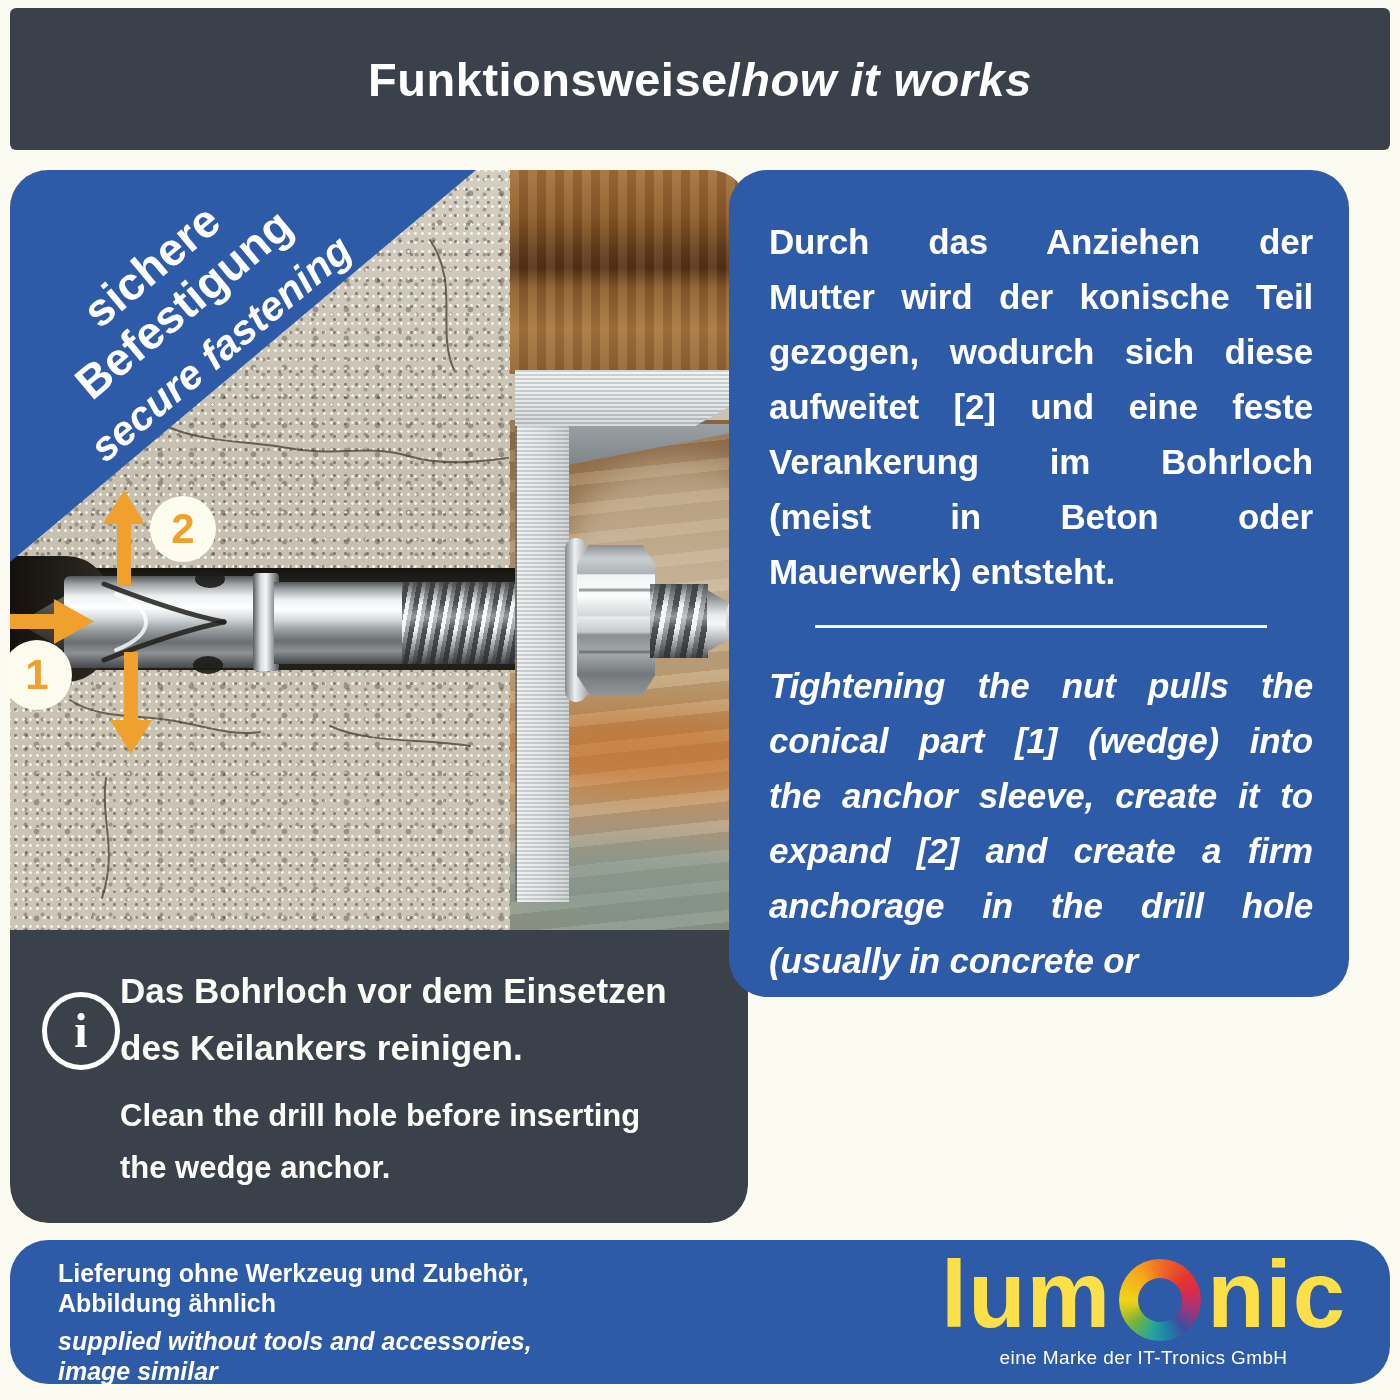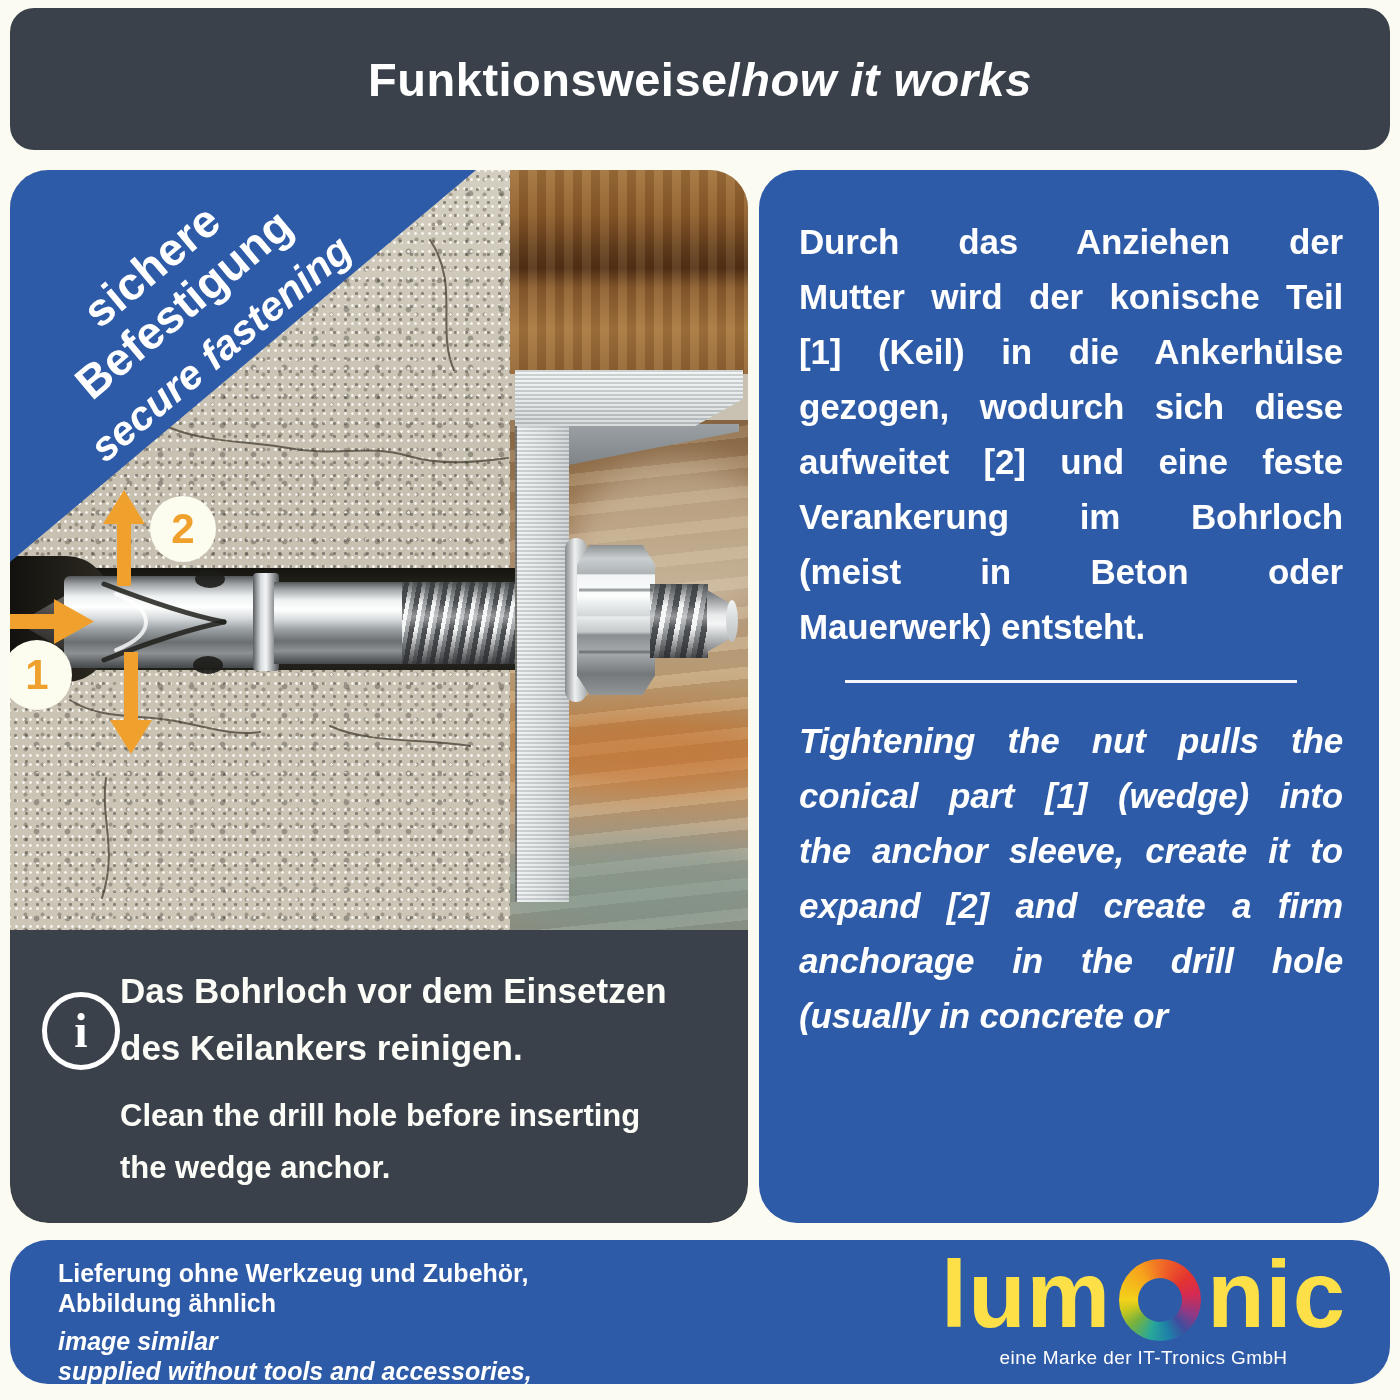--- a/index.html
+++ b/index.html
@@ -6,21 +6,21 @@
   body{
     width:1400px;height:1400px;position:relative;overflow:hidden;
     background:#fbfbf2;
     font-family:"Liberation Sans", sans-serif;
     -webkit-font-smoothing:antialiased;
   }
   .abs{position:absolute;}
 
   
   .header{
-    left:10px;top:8px;width:1380px;height:142px;border-radius:24px;
+    left:10px;top:8px;width:1380px;height:142px;border-radius:6px;
     background:#3a414b;display:flex;align-items:center;justify-content:center;
   }
   .header .title{color:#ffffff;font-size:47px;font-weight:bold;letter-spacing:.5px;}
   .header .title .it{font-style:italic;}
 
   
   .photo{
     left:10px;top:170px;width:738px;height:1053px;border-radius:38px;
     overflow:hidden;background:#c9c2b3;
   }
@@ -173,21 +173,21 @@
     display:flex;align-items:center;justify-content:center;
     font-family:"Liberation Serif",serif;font-weight:bold;font-size:48px;line-height:1;
   }
   .info-text{position:absolute;left:110px;top:32px;color:#fdfdf8;}
   .info-de .ln{font-size:35px;font-weight:bold;line-height:57px;white-space:nowrap;}
   .info-en{margin-top:14px;}
   .info-en .ln{font-size:31px;font-weight:600;line-height:52px;white-space:nowrap;}
 
   
   .explain{
-    left:759px;top:170px;width:620px;height:1053px;border-radius:38px;
+    left:729px;top:170px;width:620px;height:827px;border-radius:38px;
     background:#2e5ba8;color:#ffffff;overflow:hidden;
     padding:44px 36px 4px 40px;box-sizing:border-box;
   }
   .jlines .ln{
     font-size:35px;line-height:55px;font-weight:600;letter-spacing:-.2px;
     text-align:justify;text-align-last:justify;white-space:nowrap;
   }
   .jlines .ln:last-child{text-align-last:left;}
   .explain-en .ln{font-style:italic;}
   .divider{width:452px;height:3px;background:rgba(255,255,255,.95);margin:26px auto 30px auto;}
@@ -307,21 +307,20 @@
           <div class="ln">the wedge anchor.</div>
         </div>
     </div>
   </div>
 </div>
 
 <div class="abs explain">
   <div class="jlines explain-de">
       <div class="ln">Durch das Anziehen der</div>
       <div class="ln">Mutter wird der konische Teil</div>
-      <div class="ln">[1] (Keil) in die Ankerhülse</div>
       <div class="ln">gezogen, wodurch sich diese</div>
       <div class="ln">aufweitet [2] und eine feste</div>
       <div class="ln">Verankerung im Bohrloch</div>
       <div class="ln">(meist in Beton oder</div>
       <div class="ln">Mauerwerk) entsteht.</div>
     </div>
   <div class="divider"></div>
   <div class="jlines explain-en">
       <div class="ln">Tightening the nut pulls the</div>
       <div class="ln">conical part [1] (wedge) into</div>
@@ -332,22 +331,22 @@
     </div>
 </div>
 
 <div class="abs footer">
   <div class="foot-text">
     <div class="foot-de">
         <div class="ln">Lieferung ohne Werkzeug und Zubehör,</div>
         <div class="ln">Abbildung ähnlich</div>
       </div>
     <div class="foot-en">
+        <div class="ln">supplied without tools and accessories,</div>
         <div class="ln">image similar</div>
-        <div class="ln">supplied without tools and accessories,</div>
       </div>
   </div>
   <div class="logo-wrap">
     <div class="logo-row">
       <span class="logo-part">lum</span>
       <span class="logo-ring"></span>
       <span class="logo-part">nic</span>
     </div>
     <div class="tagline">eine Marke der IT-Tronics GmbH</div>
   </div>

